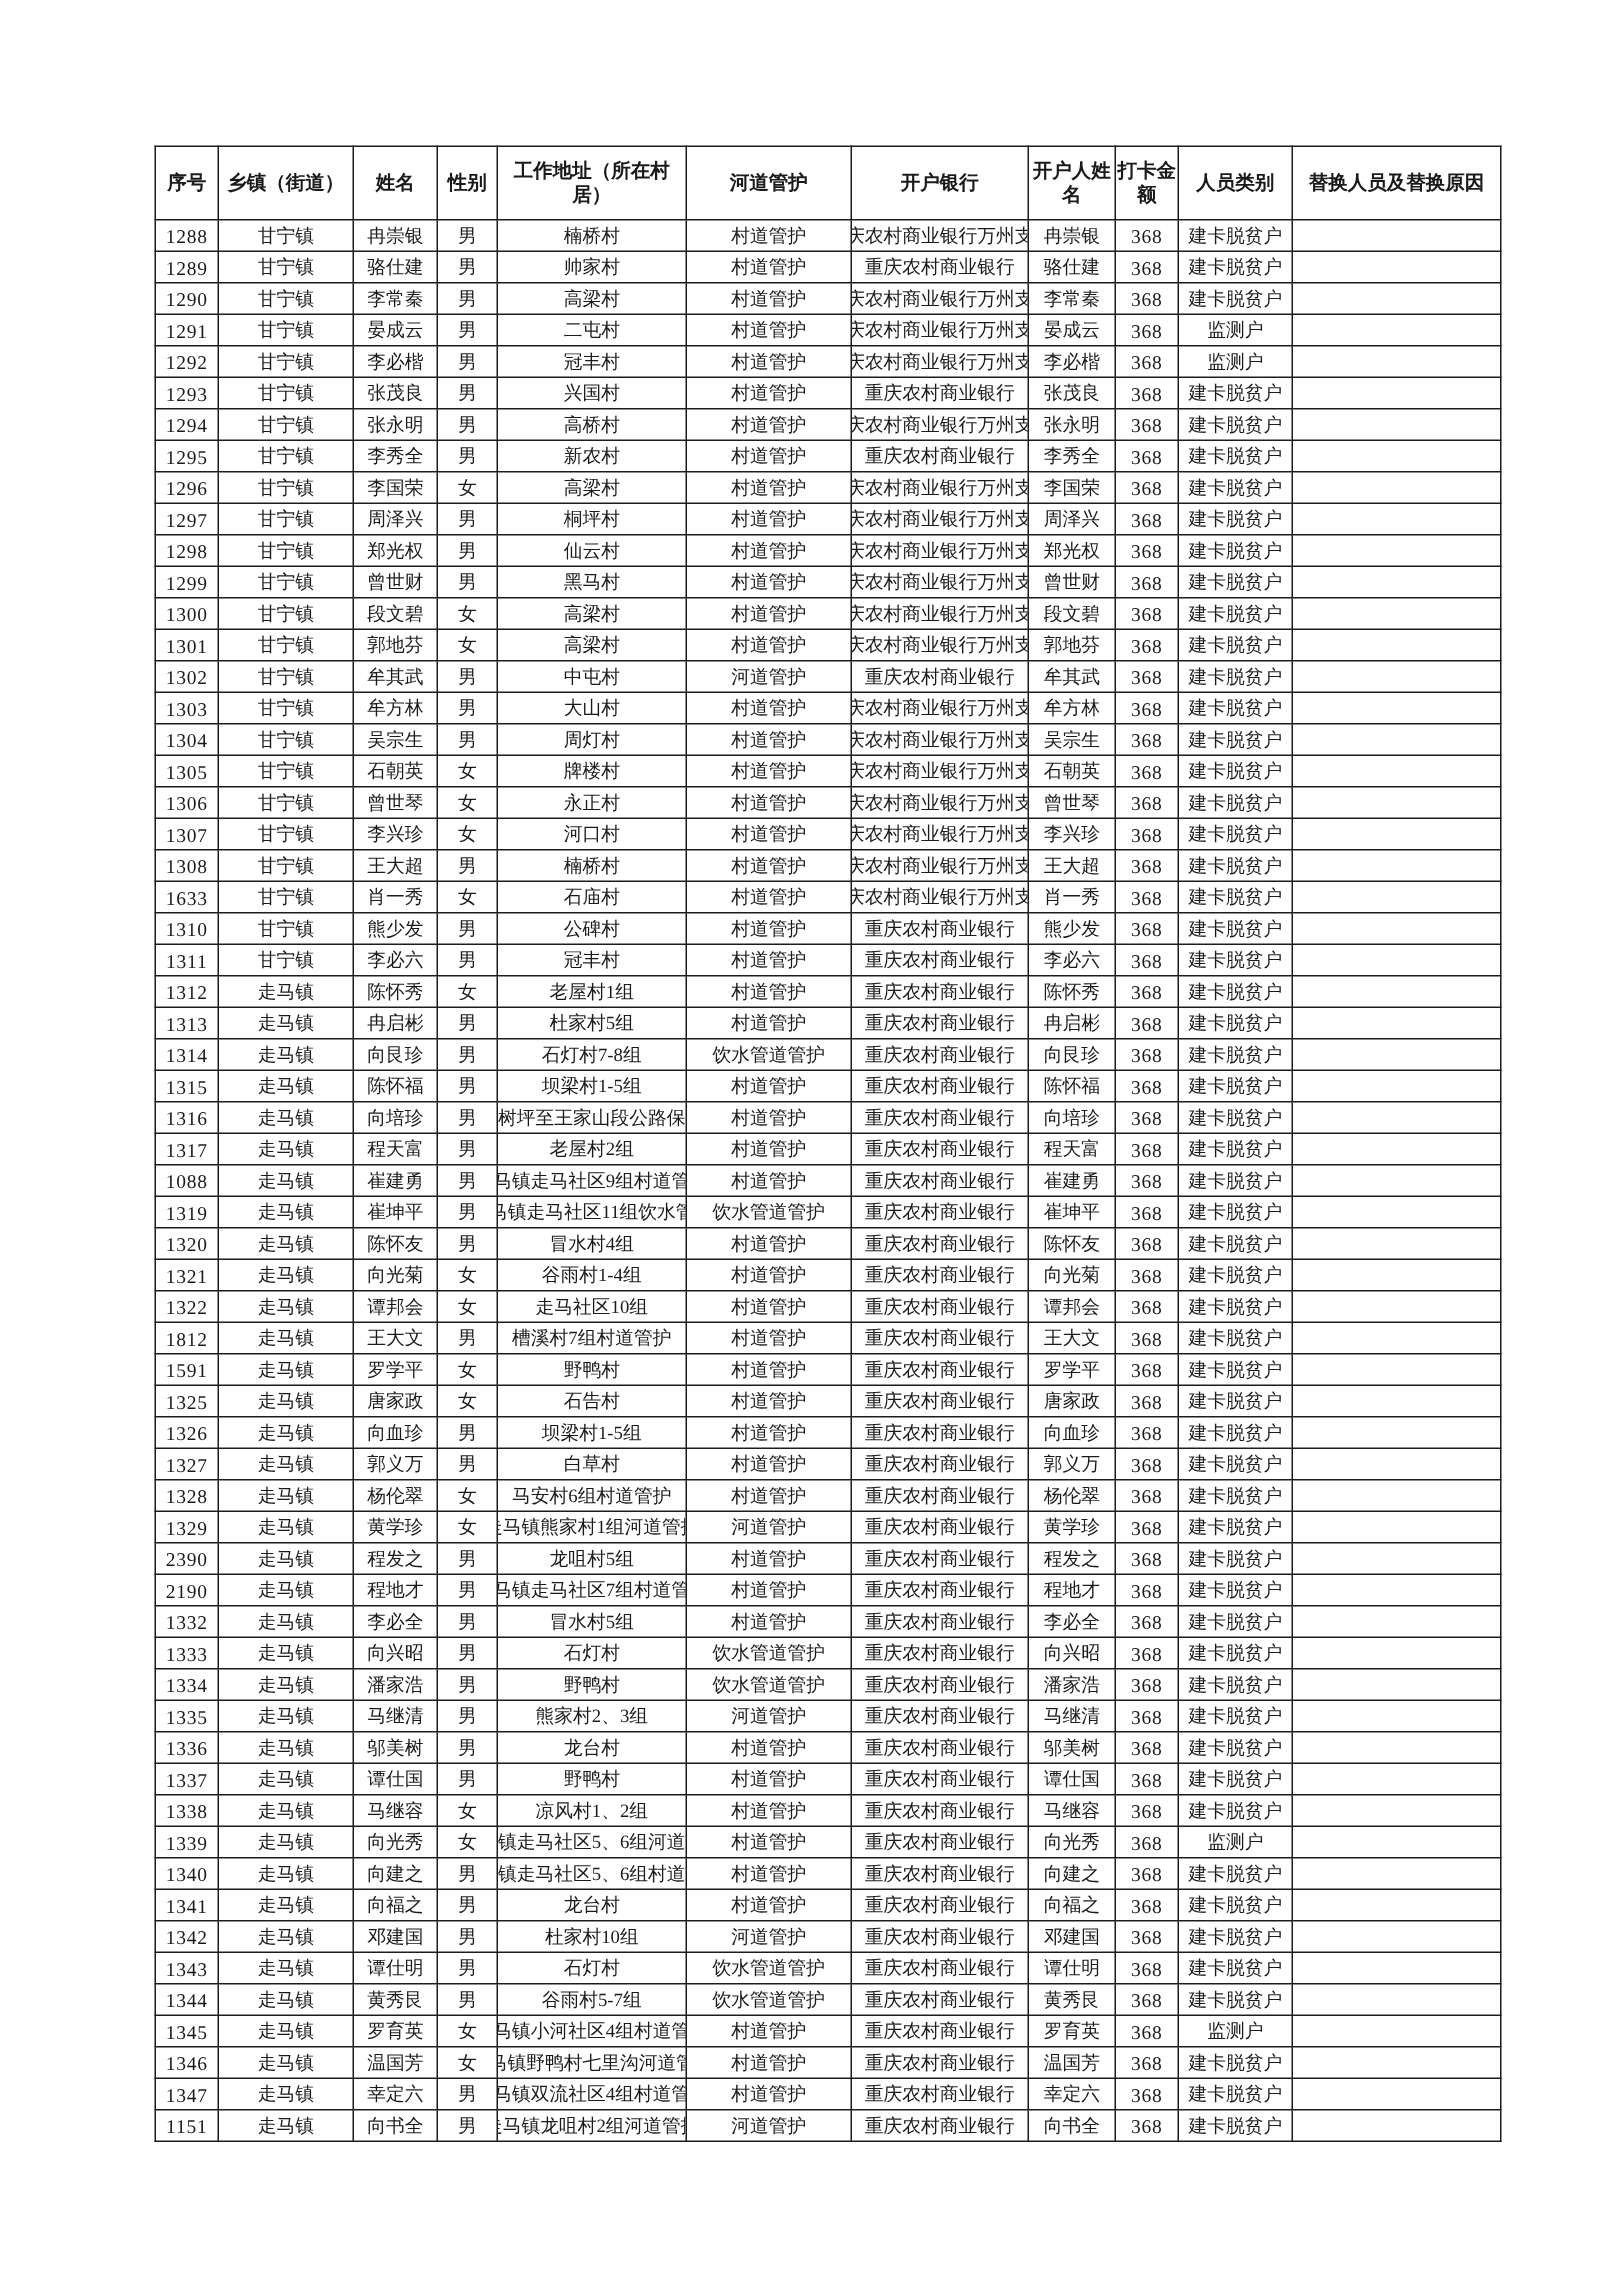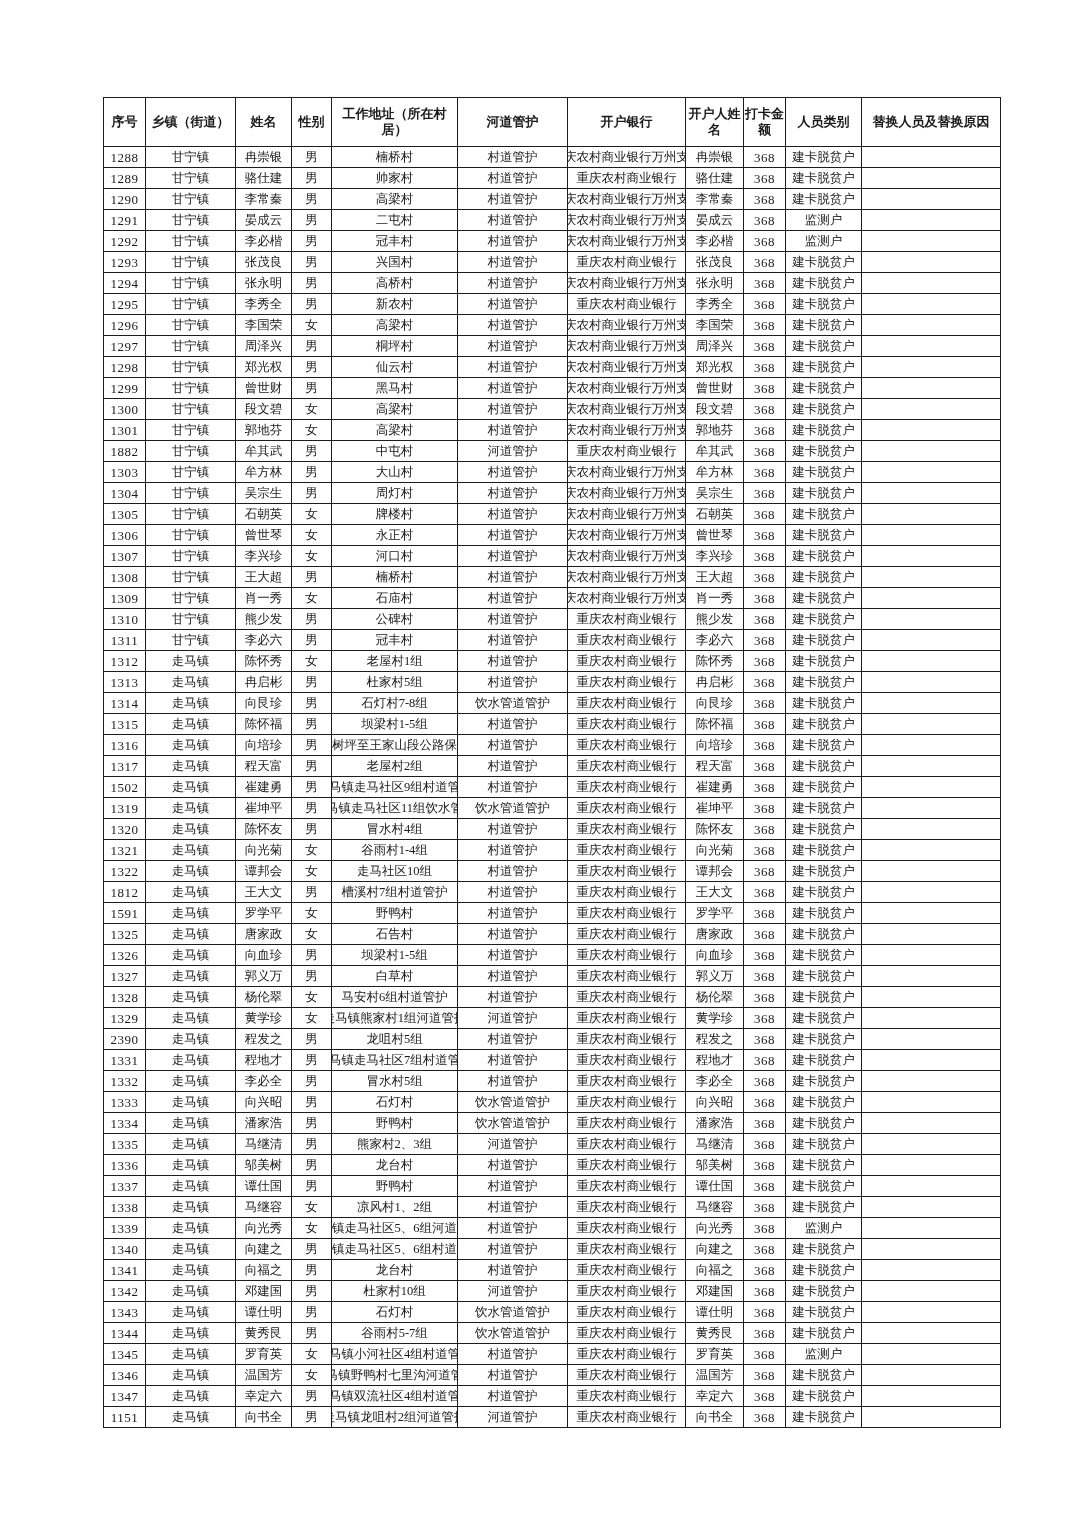--- a/index.html
+++ b/index.html
@@ -867,21 +867,21 @@
           </td>
           <td>
             <div class="cw">
               <span></span>
             </div>
           </td>
         </tr>
         <tr>
           <td>
             <div class="cw">
-              <span class="num">1882</span>
+              <span class="num">1302</span>
             </div>
           </td>
           <td>
             <div class="cw">
               <span>甘宁镇</span>
             </div>
           </td>
           <td>
             <div class="cw">
               <span>牟其武</span>
@@ -1266,21 +1266,21 @@
           </td>
           <td>
             <div class="cw">
               <span></span>
             </div>
           </td>
         </tr>
         <tr>
           <td>
             <div class="cw">
-              <span class="num">1309</span>
+              <span class="num">1633</span>
             </div>
           </td>
           <td>
             <div class="cw">
               <span>甘宁镇</span>
             </div>
           </td>
           <td>
             <div class="cw">
               <span>肖一秀</span>
@@ -1779,21 +1779,21 @@
           </td>
           <td>
             <div class="cw">
               <span></span>
             </div>
           </td>
         </tr>
         <tr>
           <td>
             <div class="cw">
-              <span class="num">1502</span>
+              <span class="num">1088</span>
             </div>
           </td>
           <td>
             <div class="cw">
               <span>走马镇</span>
             </div>
           </td>
           <td>
             <div class="cw">
               <span>崔建勇</span>
@@ -2520,21 +2520,21 @@
           </td>
           <td>
             <div class="cw">
               <span></span>
             </div>
           </td>
         </tr>
         <tr>
           <td>
             <div class="cw">
-              <span class="num">1331</span>
+              <span class="num">2190</span>
             </div>
           </td>
           <td>
             <div class="cw">
               <span>走马镇</span>
             </div>
           </td>
           <td>
             <div class="cw">
               <span>程地才</span>

